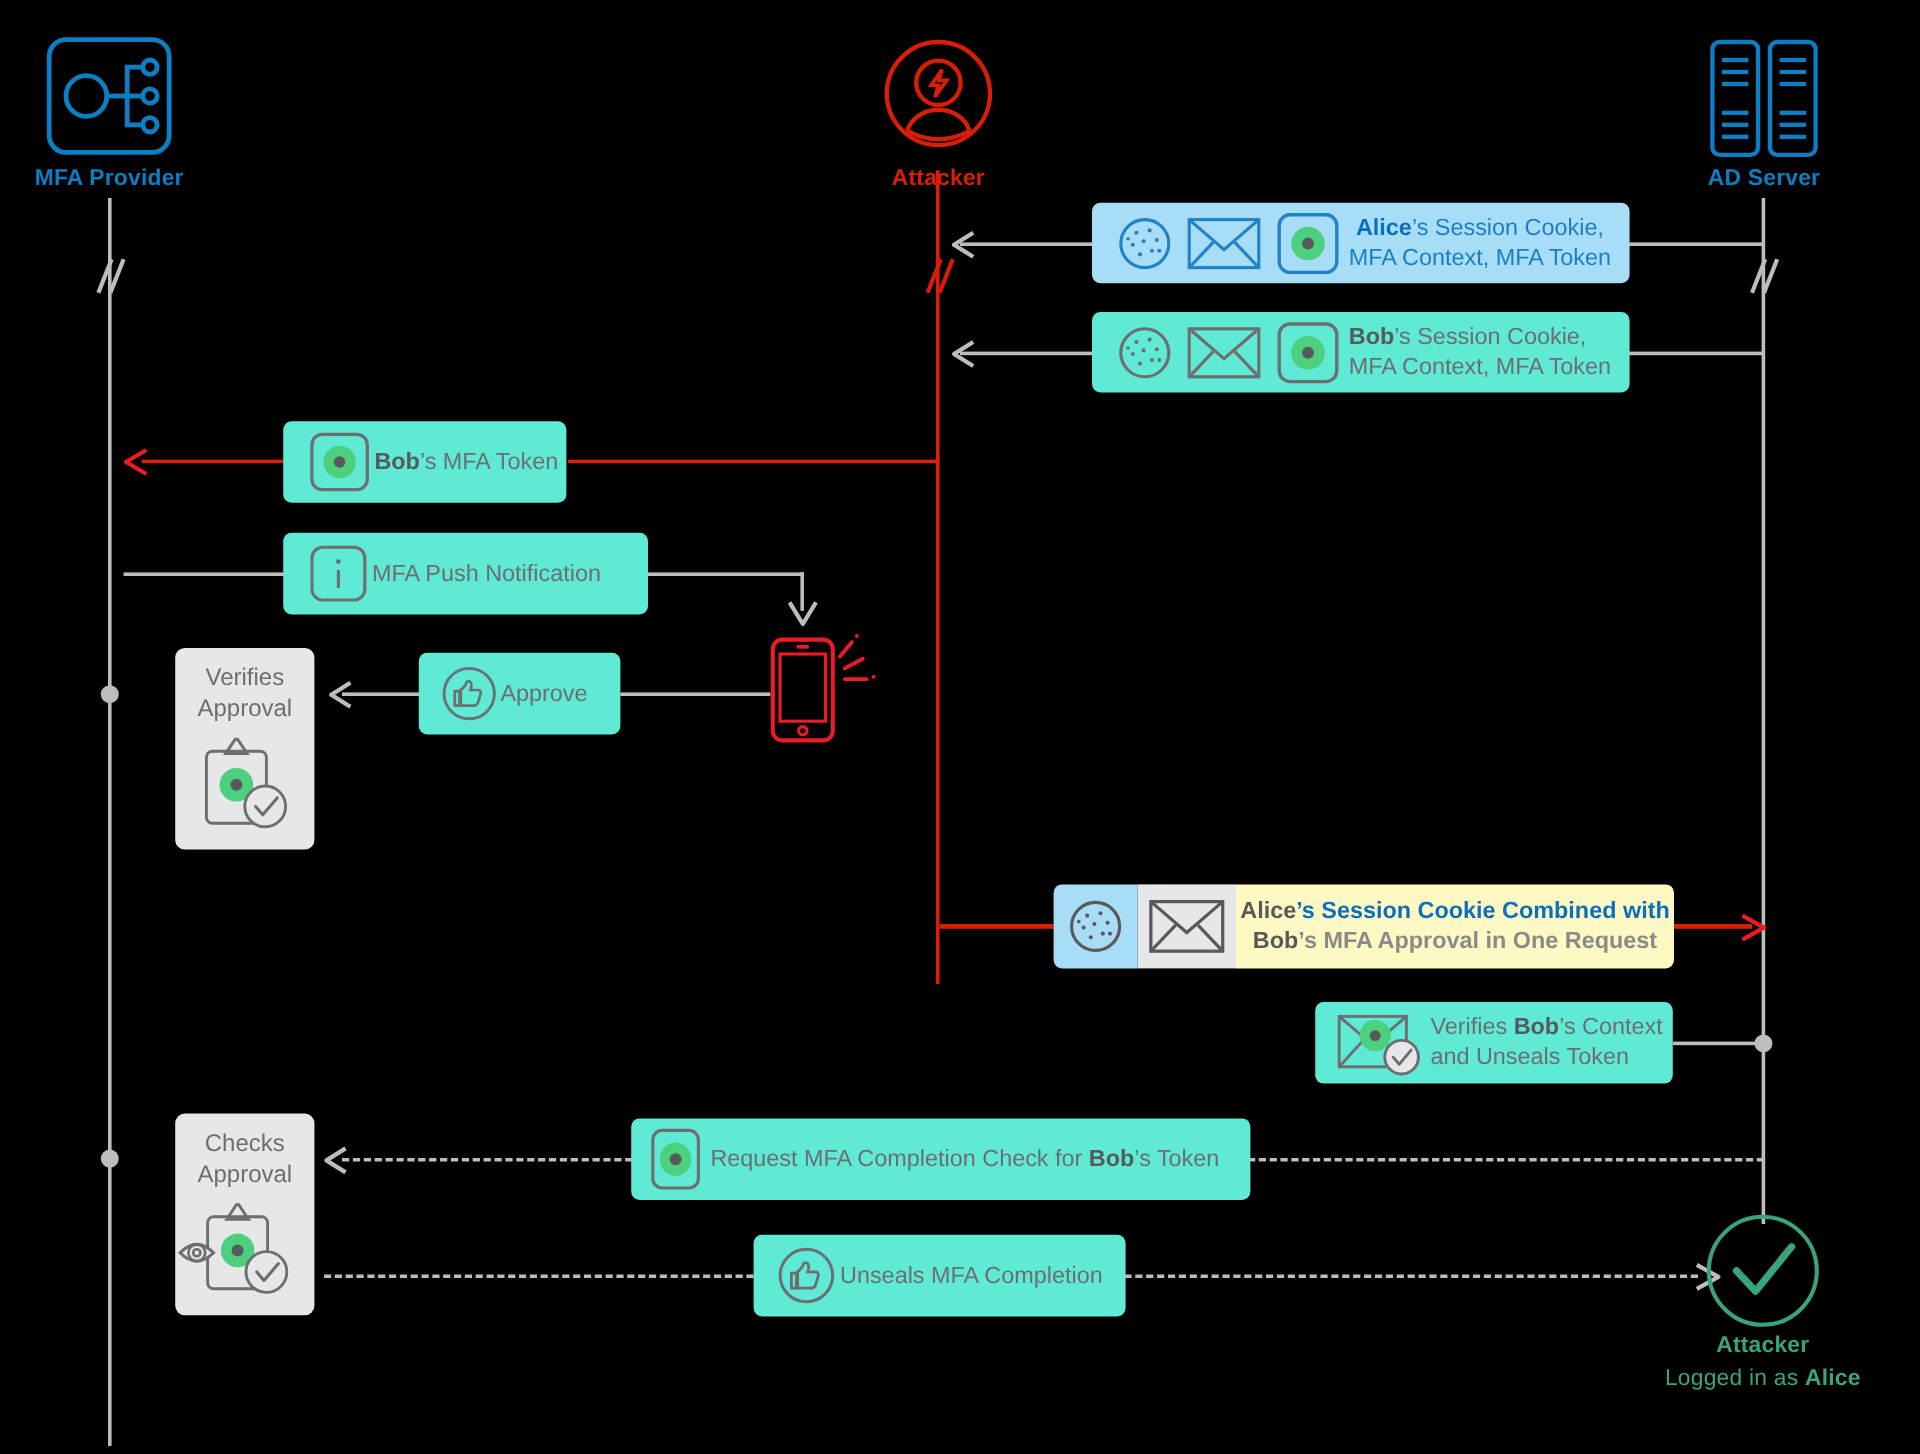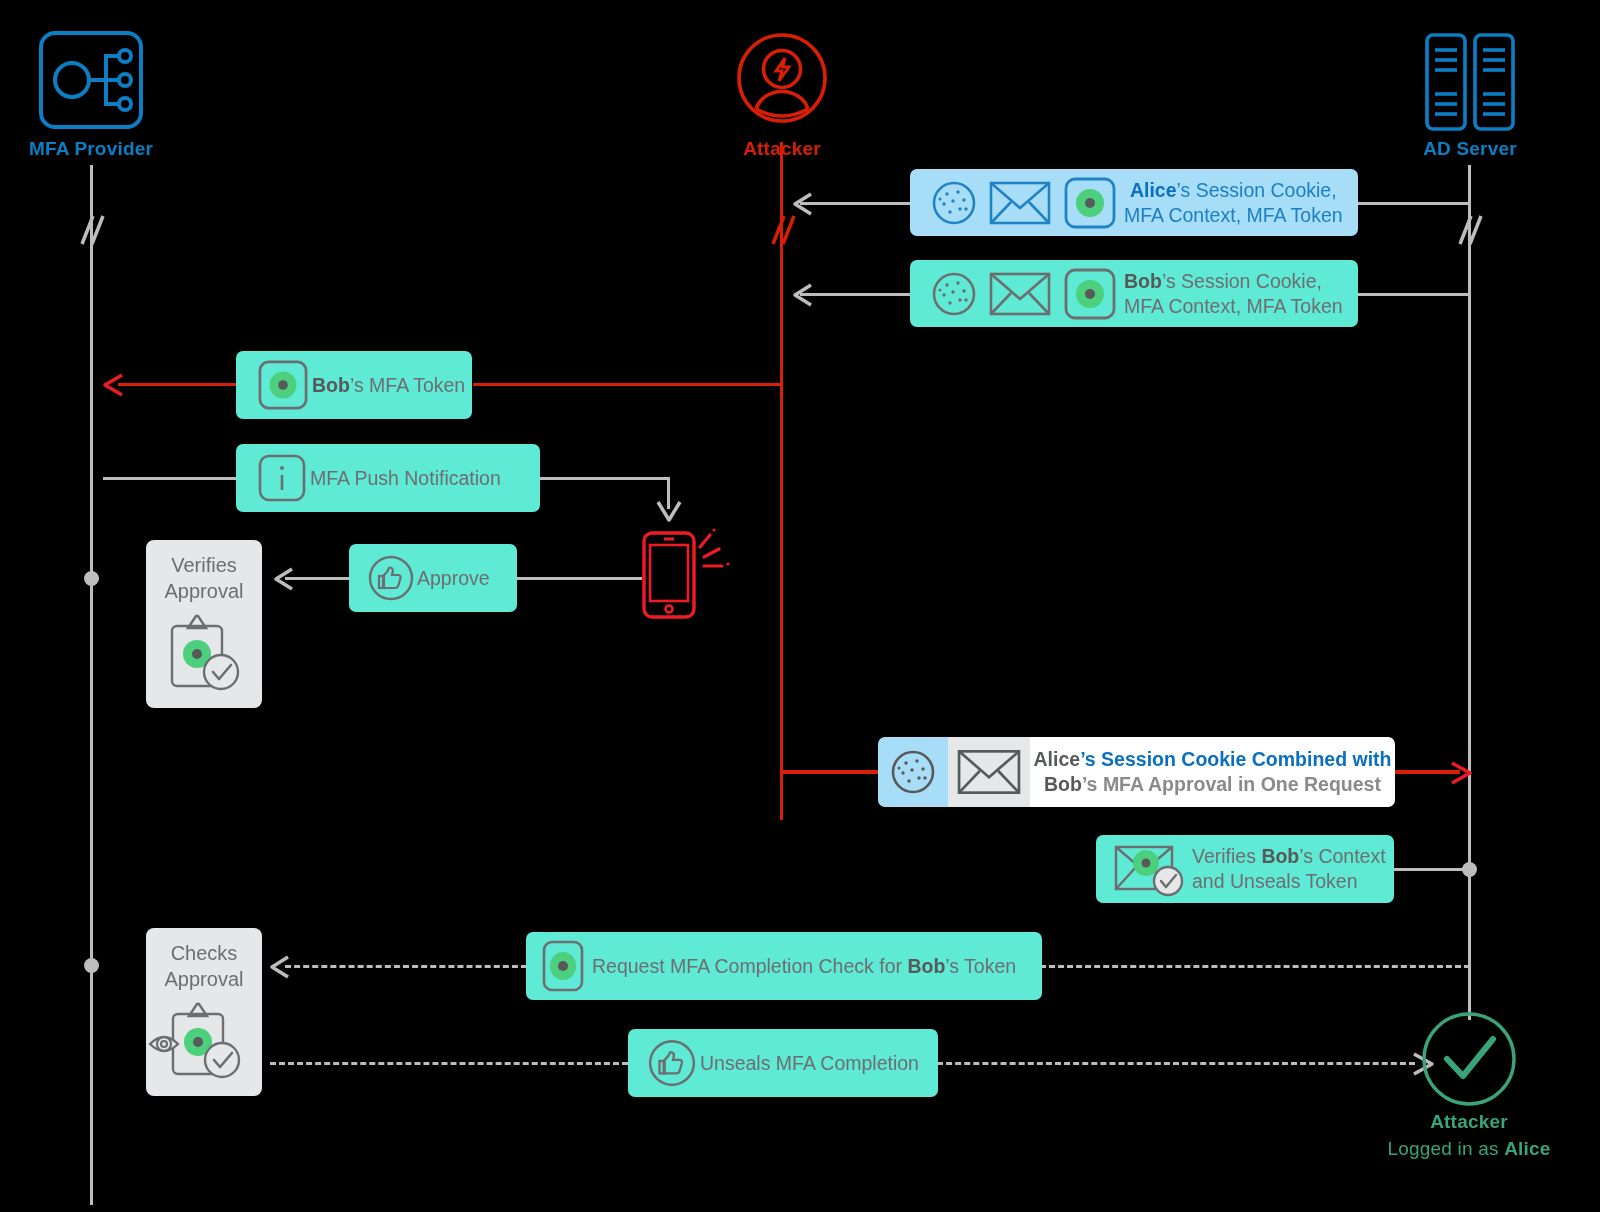--- a/index.html
+++ b/index.html
@@ -340,21 +340,21 @@
     </span>
     <span class="icon-pad" style="width:82px;height:70px;background:#e6e7e8;">
       <span>
         <svg width="64" height="48" viewBox="0 0 62 46">
           <rect x="2" y="3" width="58" height="40" fill="none" stroke="#58595b" stroke-width="2.6"></rect>
           <path d="M2 3 L31 28 L60 3" fill="none" stroke="#58595b" stroke-width="2.6"></path>
           <path d="M2 43 L22 22 M60 43 L40 22" fill="none" stroke="#58595b" stroke-width="2.6"></path>
         </svg>
       </span>
     </span>
-    <span class="icon-pad" style="flex:1;height:70px;background:#ffffff;border-radius:0 7px 7px 0;justify-content:center;">
+    <span class="icon-pad" style="flex:1;height:70px;background:#fef9c3;border-radius:0 7px 7px 0;justify-content:center;">
       <span class="txt" style="text-align:center;font-weight:700;">
         <span style="color:#0b6fbf;"><b>Alice</b><span>’s Session Cookie Combined with</span></span><br>
         <span style="color:#8a8a8a;"><b>Bob</b><span>’s MFA Approval in One Request</span></span>
       </span>
     </span>
   </div>
 
   <div class="ln" style="left:1394px;top:868px;width:76px;height:3px;"></div>
   <div class="msg" style="left:1096px;top:835px;width:298px;height:68px;padding-left:14px;">
     <span class="icon-pad" style="width:82px;">

